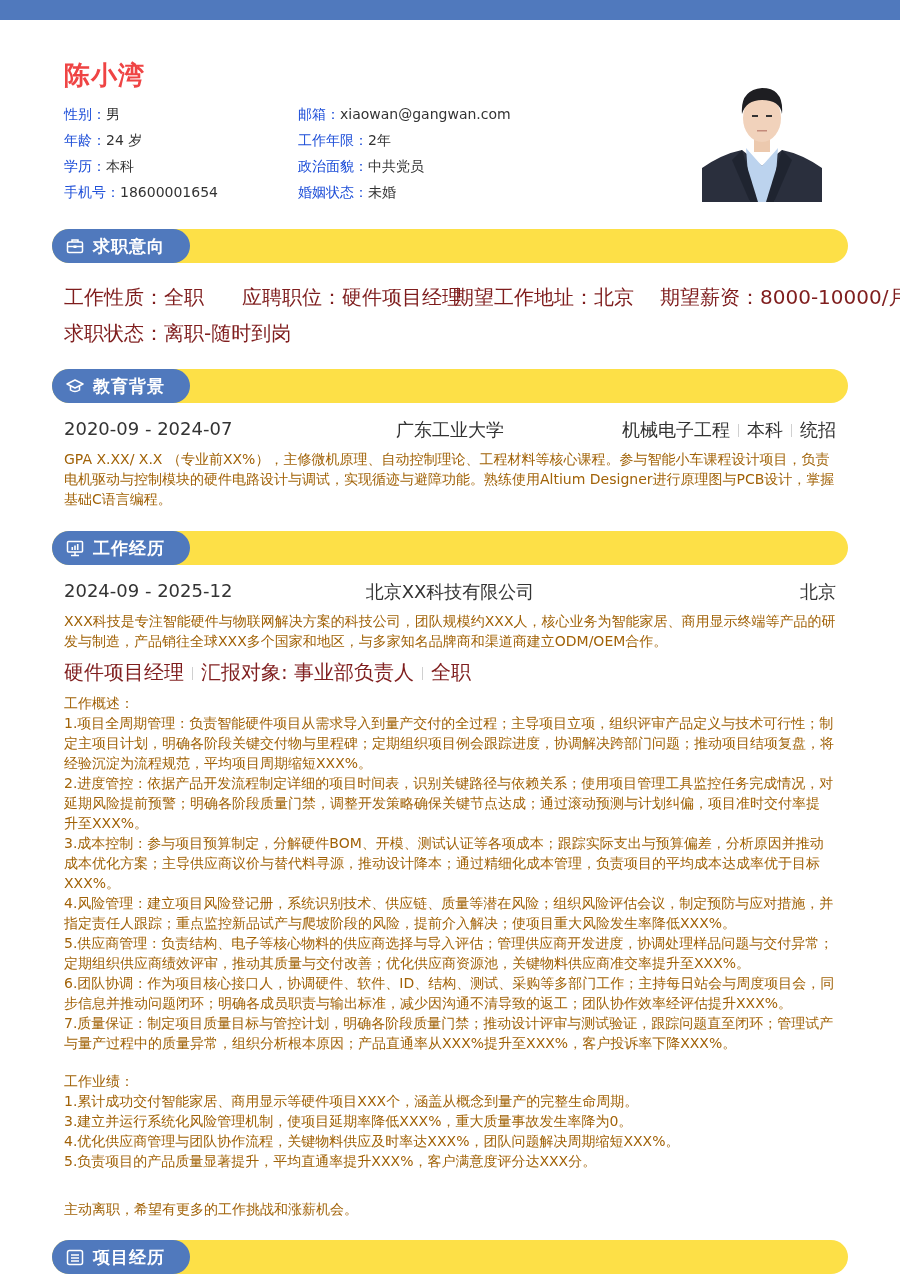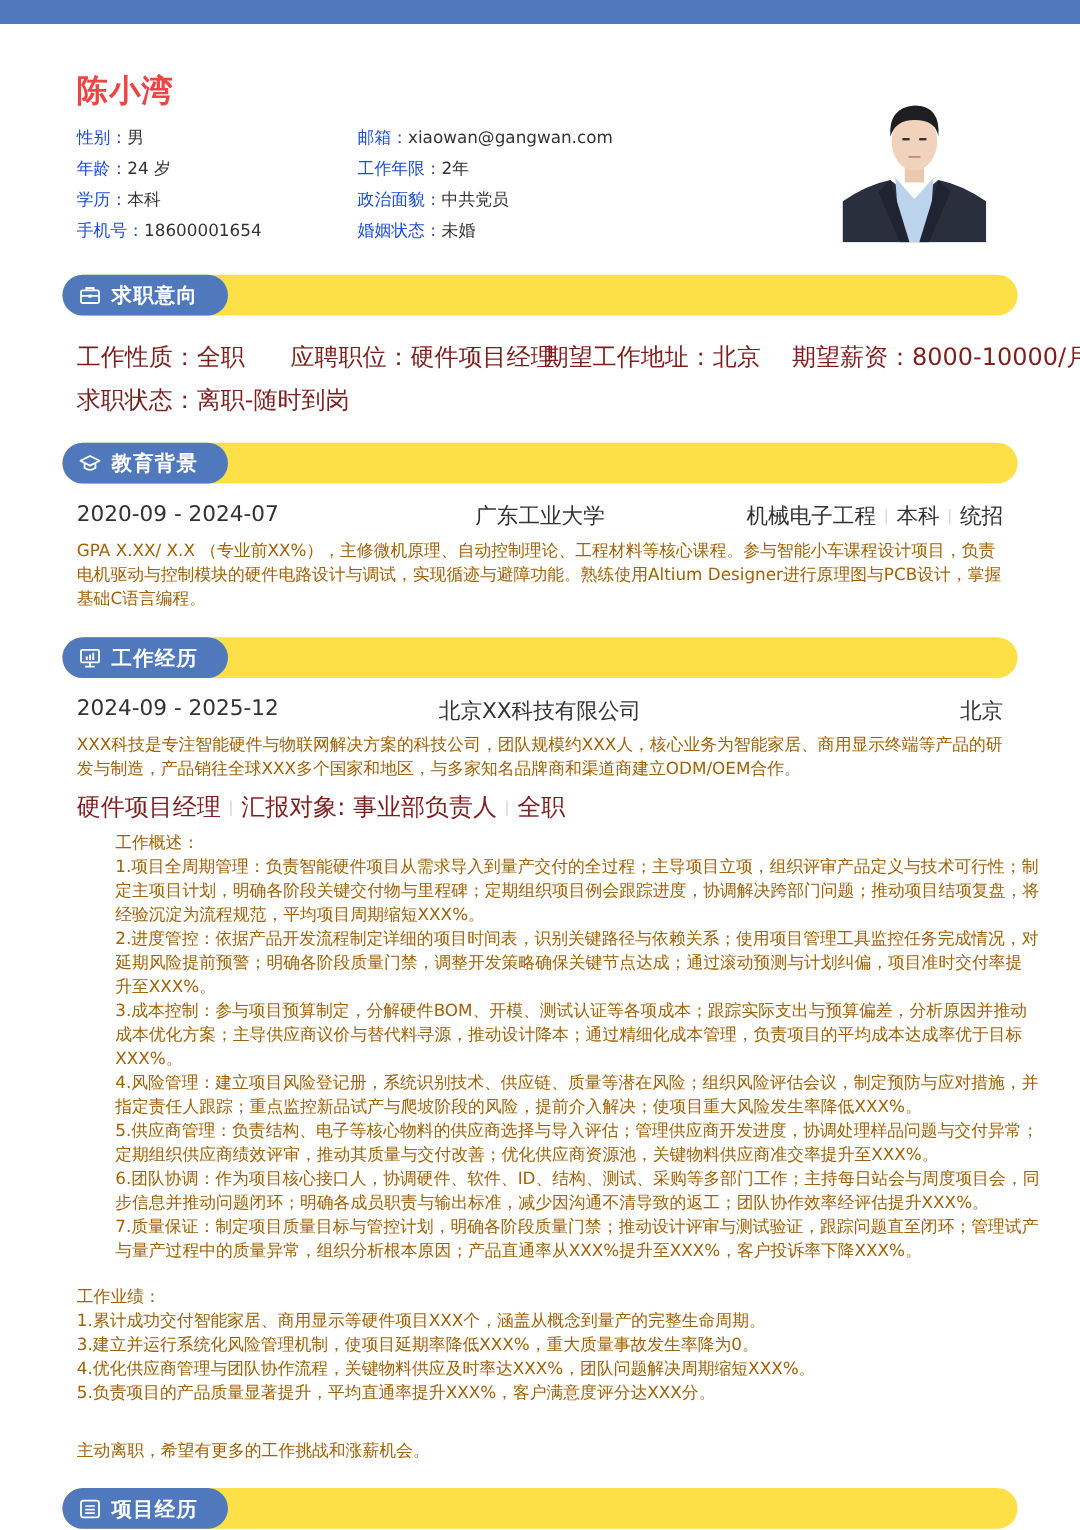--- a/index.html
+++ b/index.html
@@ -136,21 +136,21 @@
   <span class="r">北京</span>
 </div>
 
 <div class="para" style="top:611px;">
   <p>XXX科技是专注智能硬件与物联网解决方案的科技公司，团队规模约XXX人，核心业务为智能家居、商用显示终端等产品的研</p>
   <p>发与制造，产品销往全球XXX多个国家和地区，与多家知名品牌商和渠道商建立ODM/OEM合作。</p>
 </div>
 
 <div class="text" style="left:64px; top:659px;"><span>硬件项目经理</span><span class="sep"></span><span>汇报对象: 事业部负责人</span><span class="sep"></span><span>全职</span></div>
 
-<div class="para" style="top:693px;margin-left:32px;">
+<div class="para" style="top:693px;">
   <p>工作概述：</p>
   <p>1.项目全周期管理：负责智能硬件项目从需求导入到量产交付的全过程；主导项目立项，组织评审产品定义与技术可行性；制</p>
   <p>定主项目计划，明确各阶段关键交付物与里程碑；定期组织项目例会跟踪进度，协调解决跨部门问题；推动项目结项复盘，将</p>
   <p>经验沉淀为流程规范，平均项目周期缩短XXX%。</p>
   <p>2.进度管控：依据产品开发流程制定详细的项目时间表，识别关键路径与依赖关系；使用项目管理工具监控任务完成情况，对</p>
   <p>延期风险提前预警；明确各阶段质量门禁，调整开发策略确保关键节点达成；通过滚动预测与计划纠偏，项目准时交付率提</p>
   <p>升至XXX%。</p>
   <p>3.成本控制：参与项目预算制定，分解硬件BOM、开模、测试认证等各项成本；跟踪实际支出与预算偏差，分析原因并推动</p>
   <p>成本优化方案；主导供应商议价与替代料寻源，推动设计降本；通过精细化成本管理，负责项目的平均成本达成率优于目标</p>
   <p>XXX%。</p>

